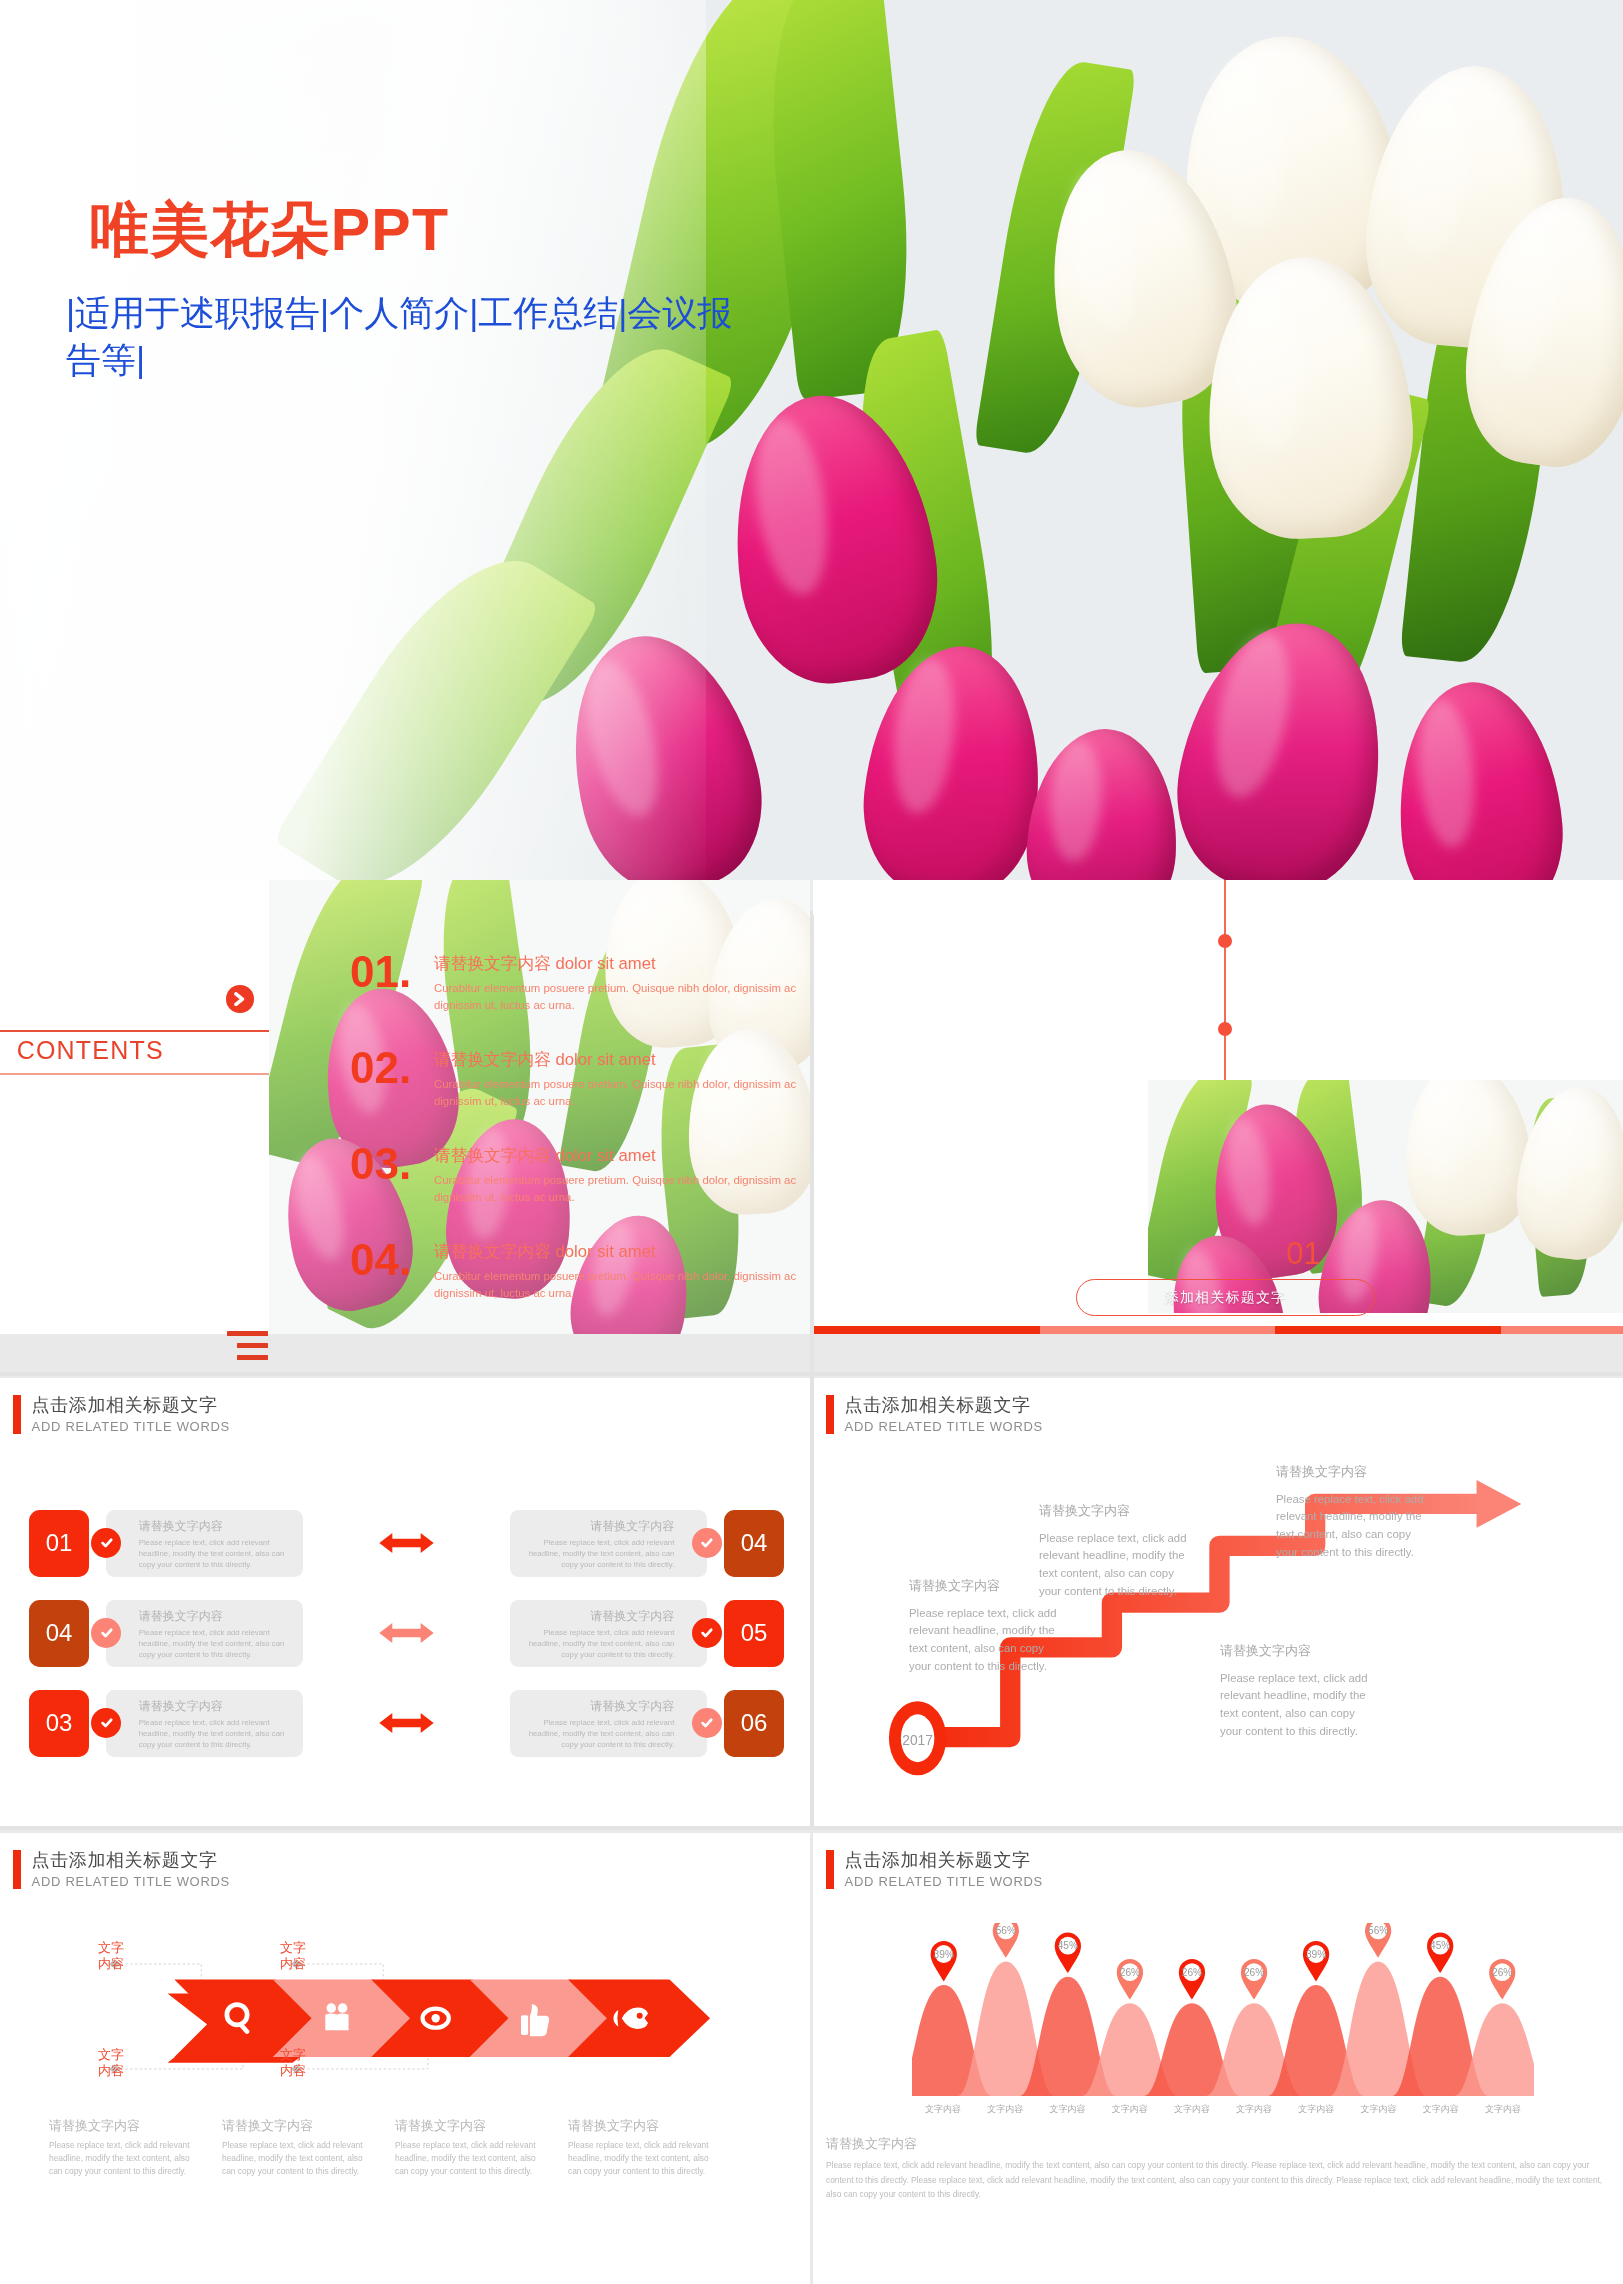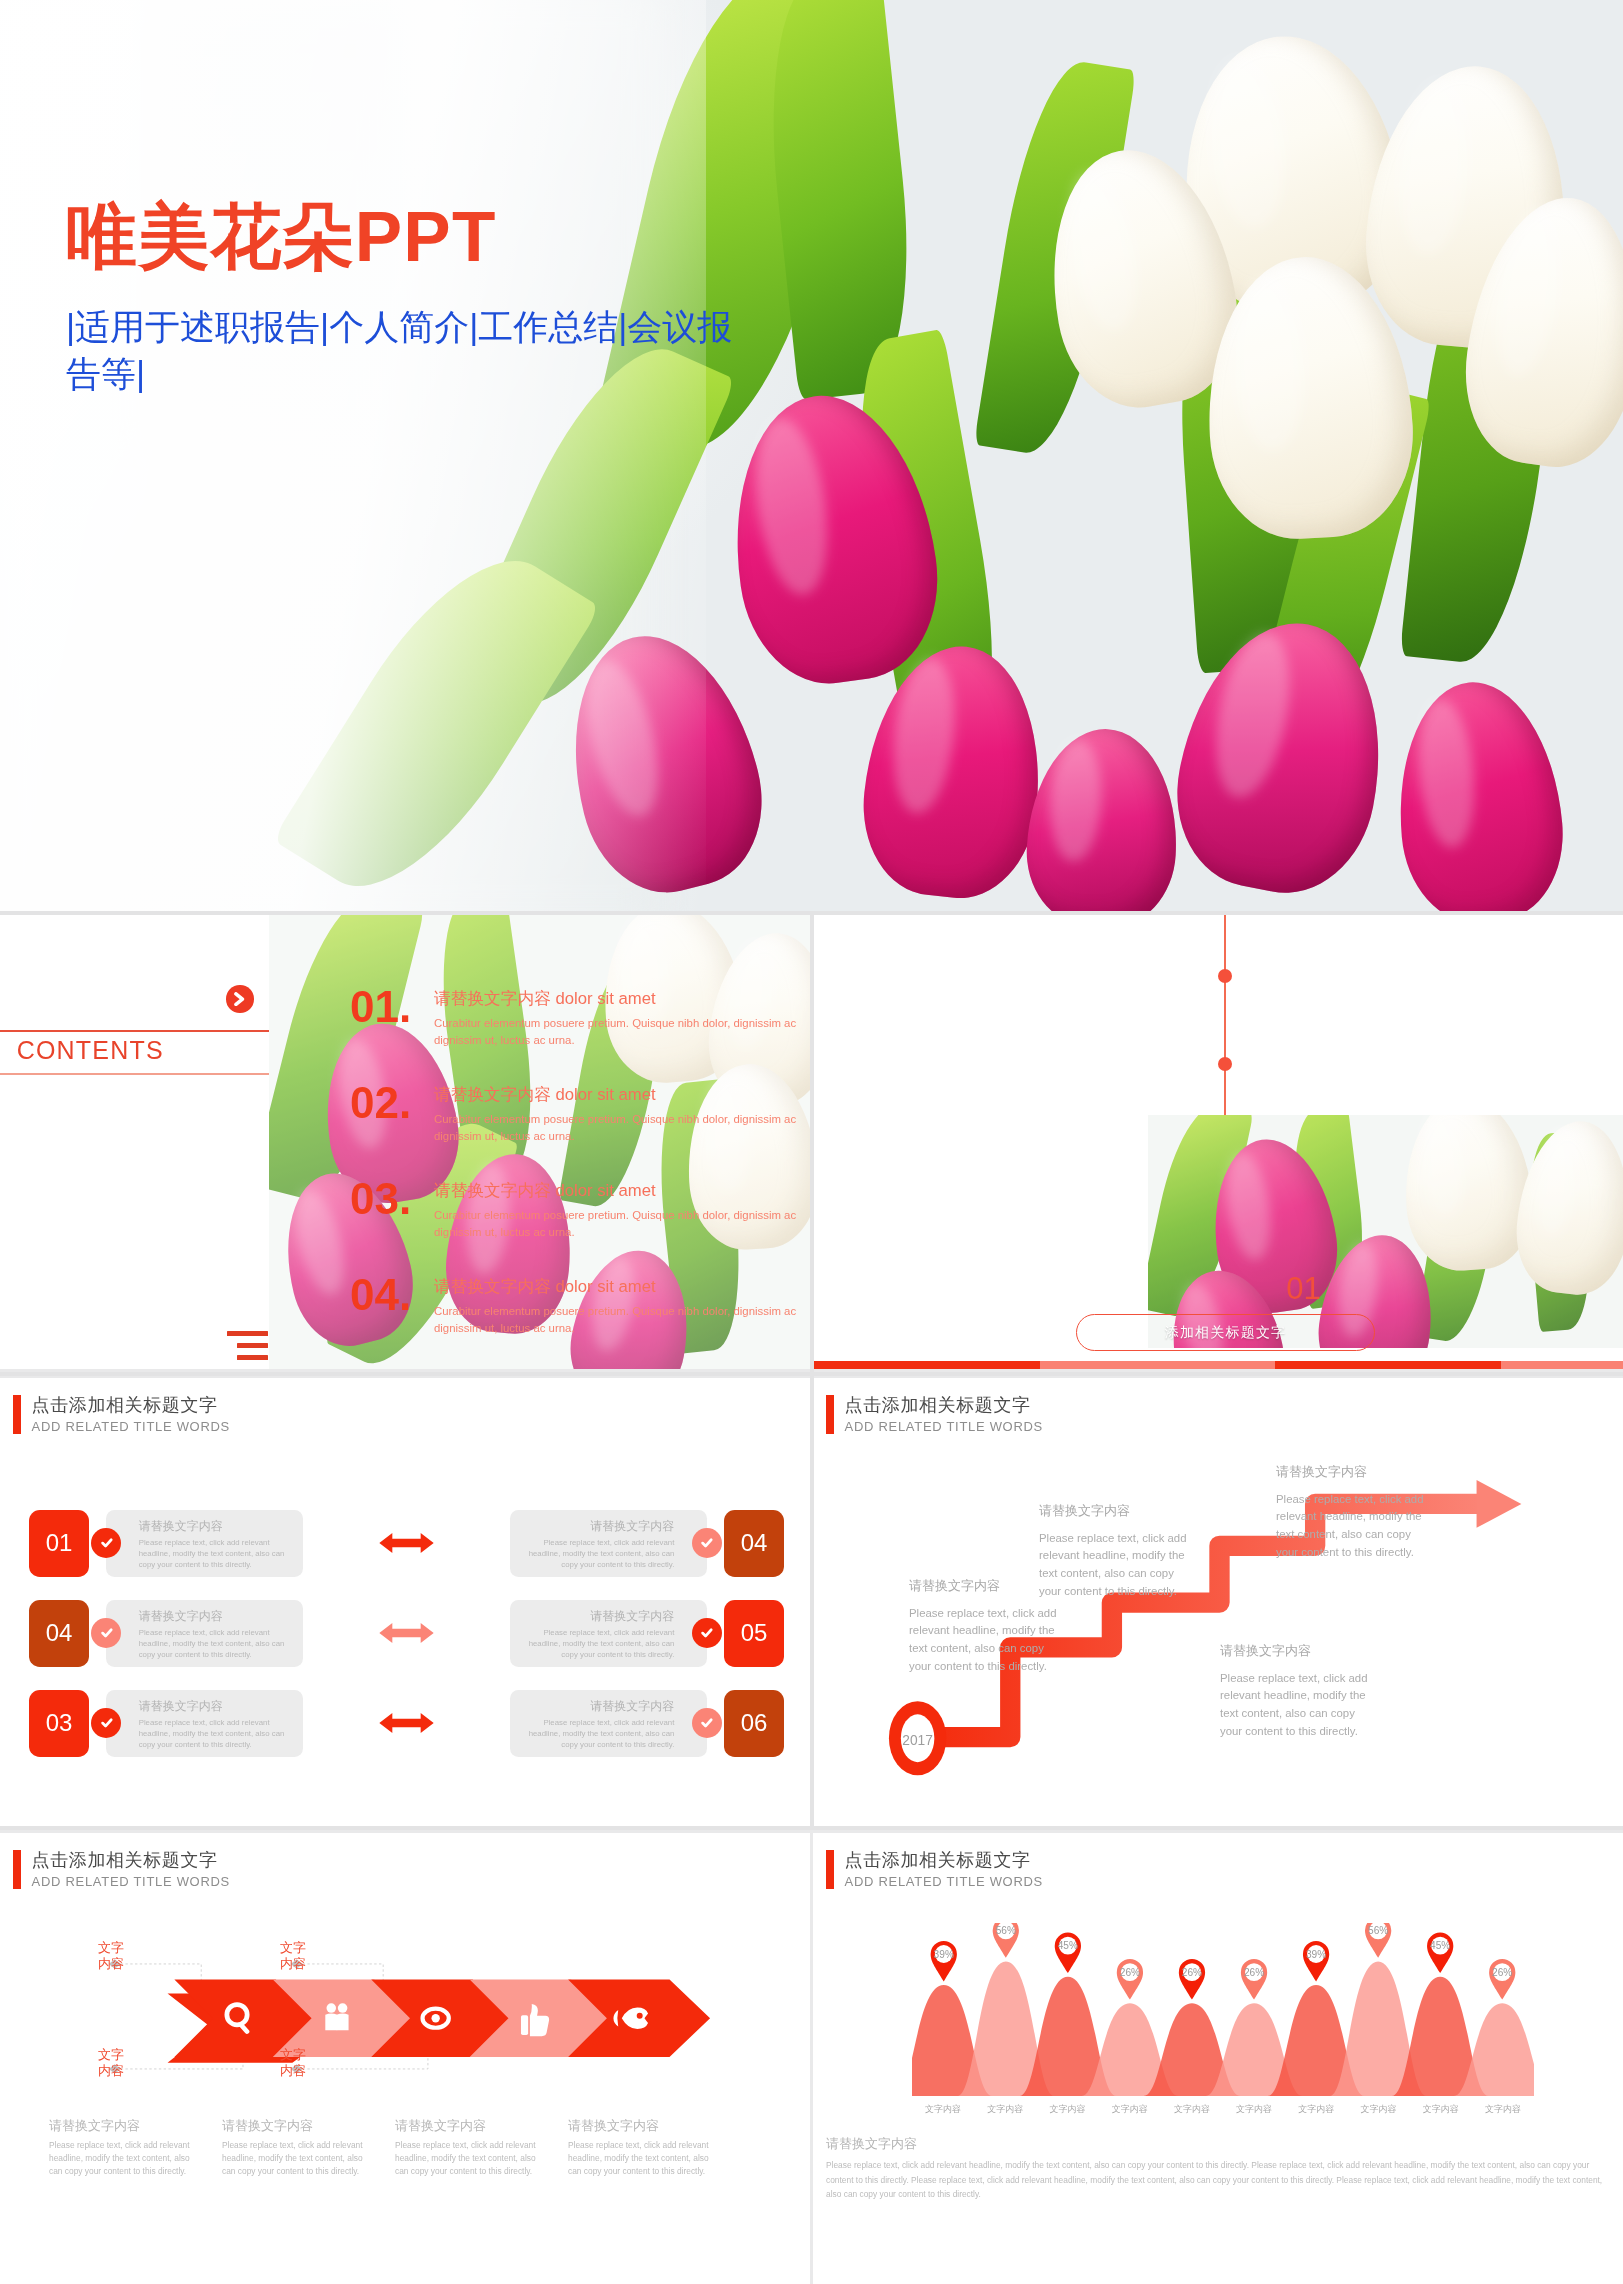--- a/index.html
+++ b/index.html
@@ -66,28 +66,28 @@
   .tp2 { left:574px;  top:634px; width:179px; height:257px; transform:rotate(-14deg); }
   .tp3 { left:867px; top:646px; width:173px; height:251px; transform:rotate(6deg); }
   .tp4 { left:1184px; top:622px; width:197px; height:269px; transform:rotate(11deg); }
   .tp5 { left:1399px; top:682px; width:161px; height:239px; transform:rotate(-5deg); }
   .tp6 { left:1028px; top:729px; width:149px; height:197px; transform:rotate(3deg); }
 
   .cov-haze { position:absolute; left:0; top:0; width:706px; height:915px;
     background:linear-gradient(100deg,rgba(255,255,255,.97) 0%,rgba(255,255,255,.92) 52%,rgba(255,255,255,0) 100%); }
 
   .cov-text { position:absolute; left:66px; top:197px; width:670px; }
-  .cov-title { font-size:71px; font-weight:700; color:#f04326; letter-spacing:1.2px;
-               line-height:1.12; white-space:nowrap; }
+  .cov-title { font-size:59px; font-weight:700; color:#f04326; letter-spacing:1.2px;
+               line-height:1.12; white-space:nowrap;margin-left:24px; }
   .cov-sub { font-size:37px; color:#f5705c; letter-spacing:0.6px; margin-top:15.5px;
              font-weight:400; }
   .cov-tag { font-size:35px; color:#1d4ed8; margin-top:27px; letter-spacing:0px; }
 
   
-  .row2 { position:absolute; left:0; top:915px; width:1623px; height:460px;padding-left:32px; }
+  .row2 { position:absolute; left:0; top:880px; width:1623px; height:460px;padding-left:32px; }
 
   
   .s-contents { position:absolute; left:0; top:0; width:810px; height:454px;
     background:#ffffff; overflow:hidden; }
   .cts-photo { position:absolute; left:269px; top:0; width:541px; height:454px;
                overflow:hidden; background:#f3f6f4; }
   .cts-photo .leaf, .cts-photo .tulip { position:absolute; }
   .cts-overlay { position:absolute; inset:0; background:rgba(255,255,255,.30); }
 
   .cts-chevron { position:absolute; left:226px; top:985px; }

